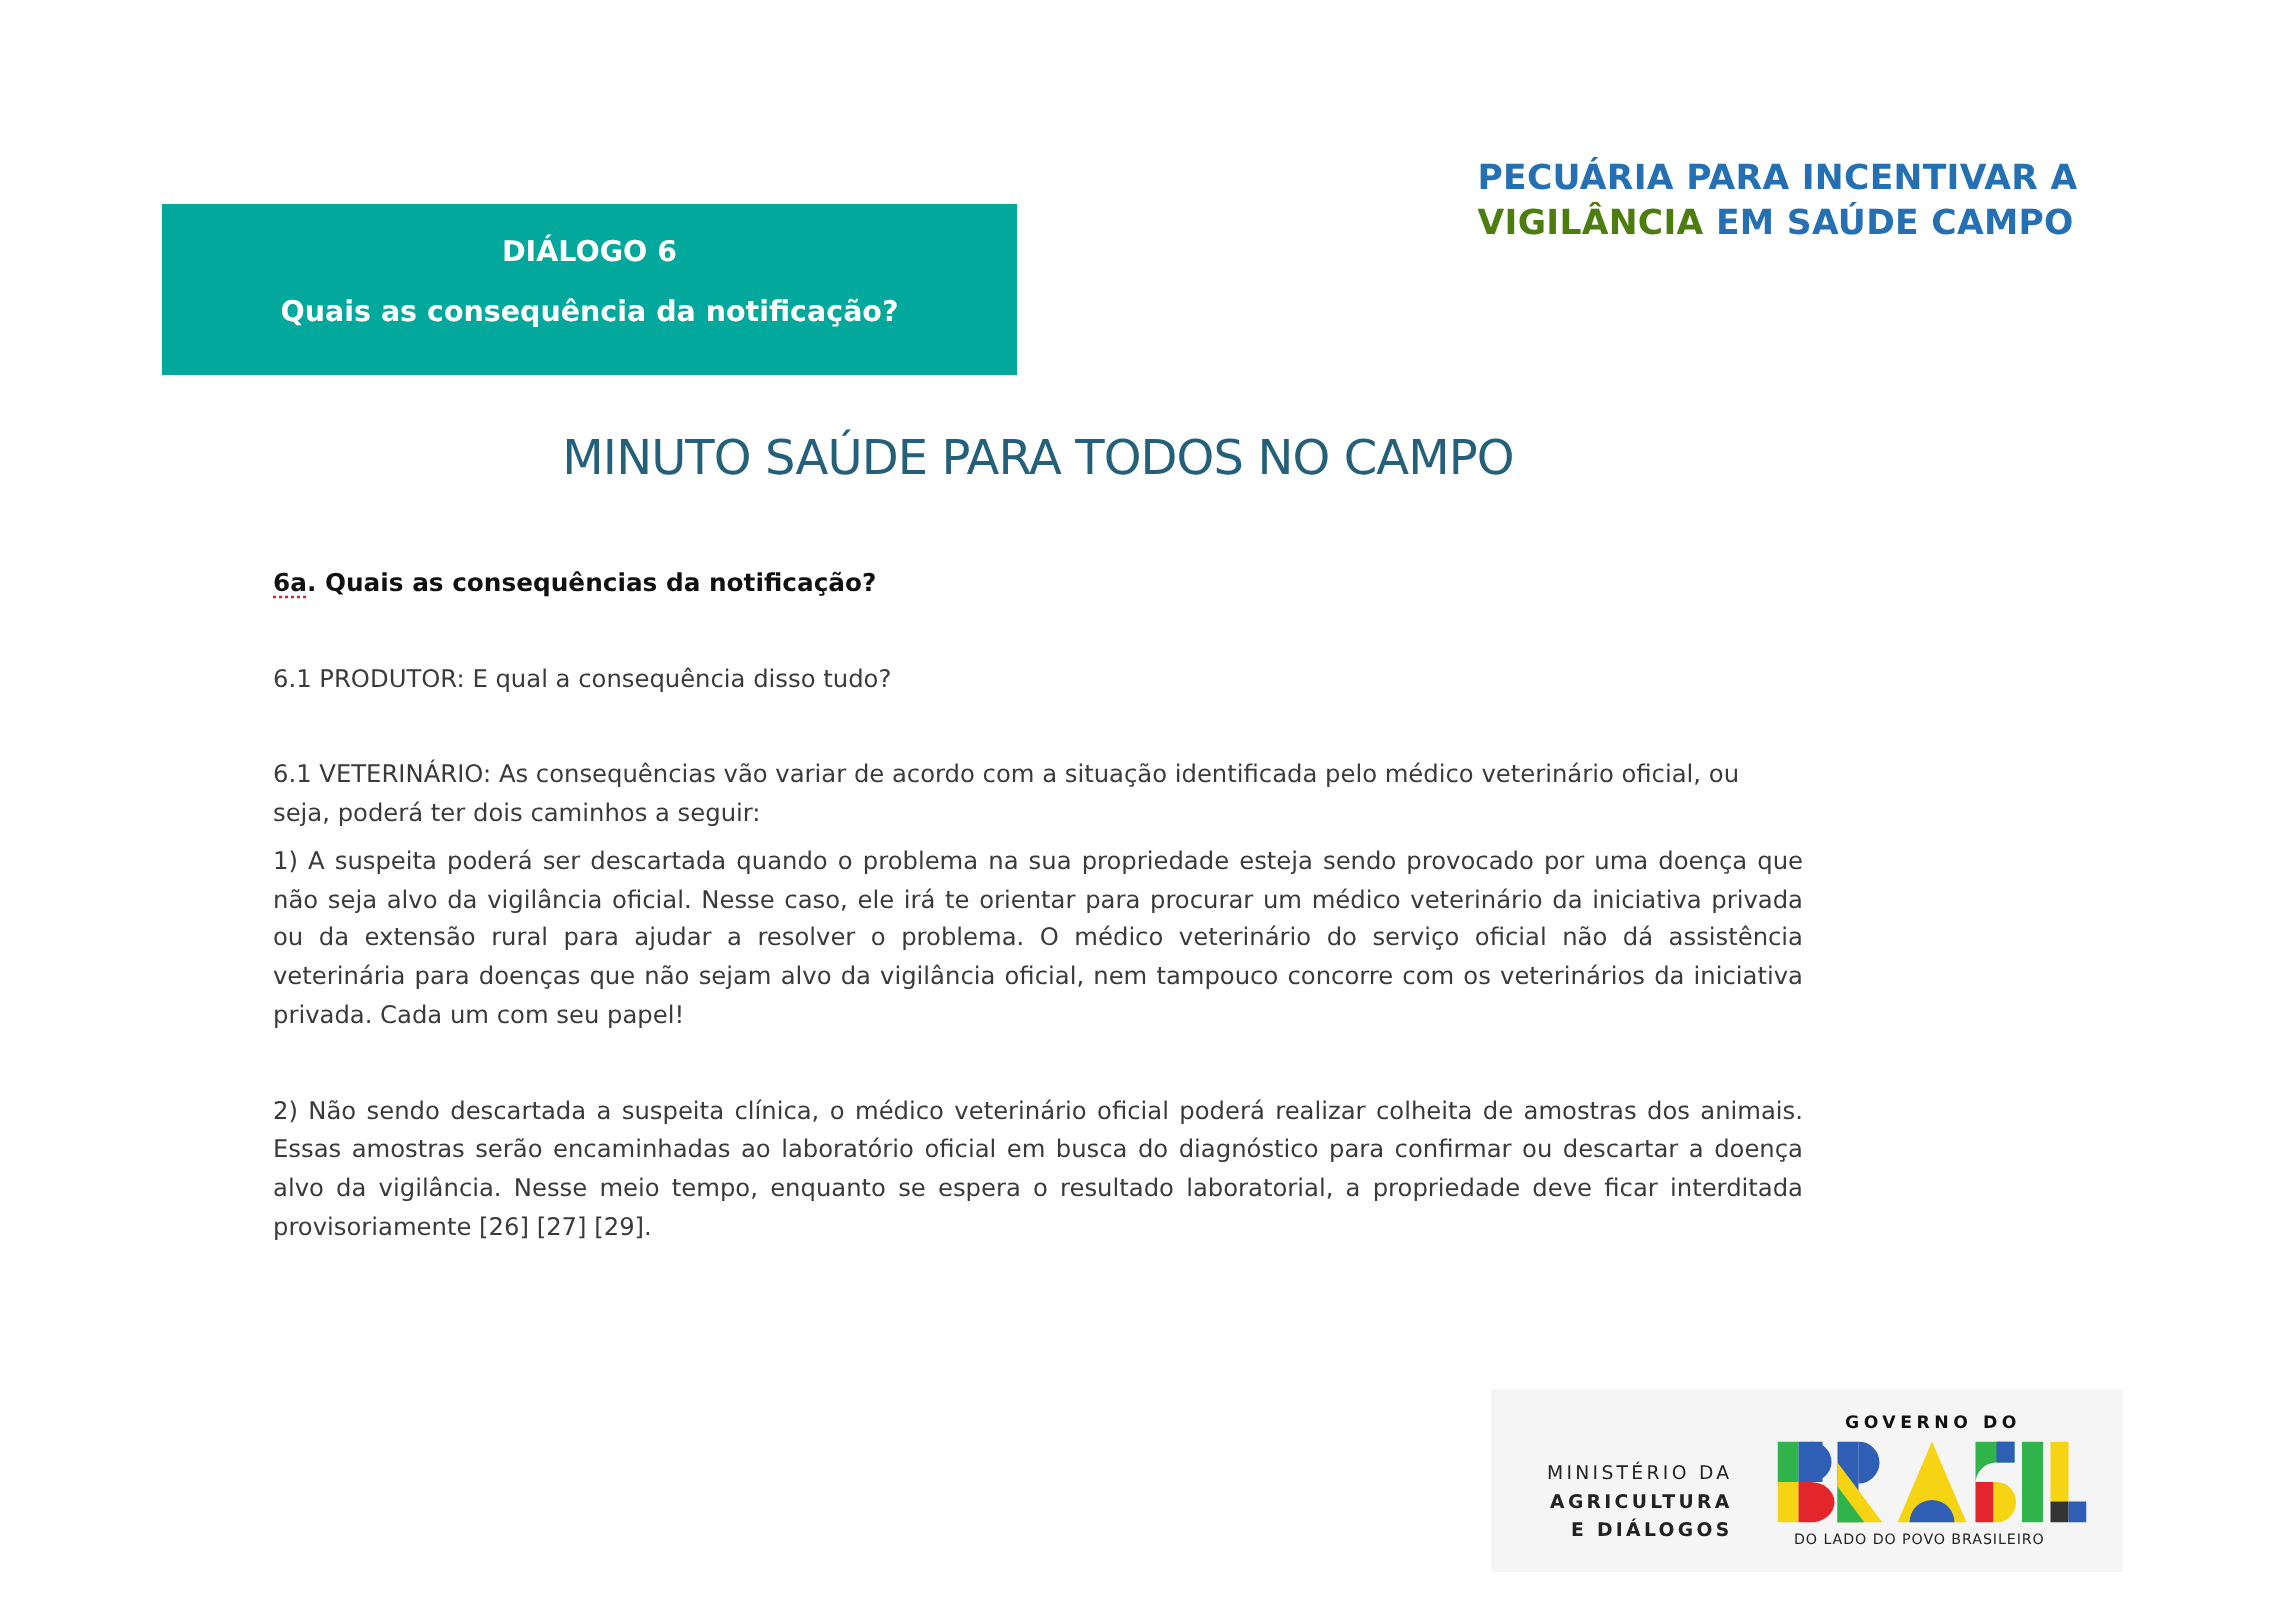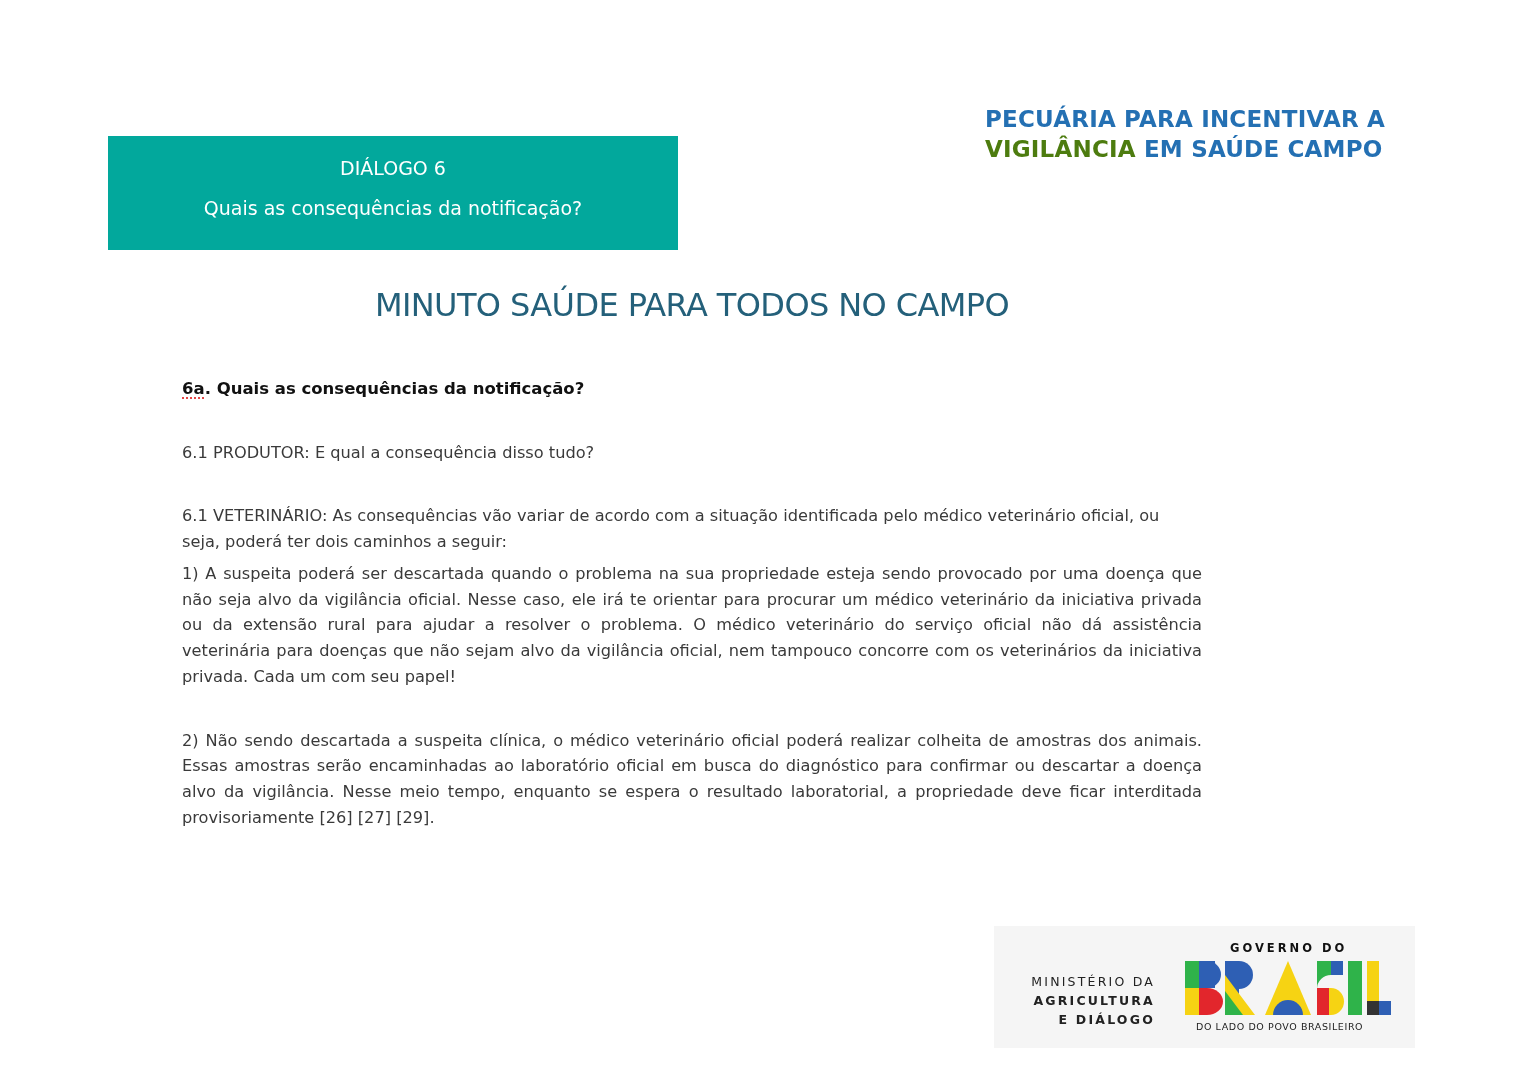--- a/index.html
+++ b/index.html
@@ -9,21 +9,21 @@
   }
   .brand-title {
     position:absolute; left:985px; top:104px; width:420px;
     font-family:"DejaVu Sans", sans-serif; font-weight:bold; font-size:23px; line-height:30px;
     color:#2470b3; letter-spacing:0.2px;
   }
   .brand-title .accent { color:#4d7c0f; }
   .dialog-box {
     position:absolute; left:108px; top:136px; width:570px; height:114px;
     background:#02a89c; color:#ffffff; text-align:center;
-    font-family:"DejaVu Sans", sans-serif; font-weight:normal;
+    font-family:"DejaVu Sans", sans-serif; font-weight:bold;
   }
   .dialog-box .num { position:absolute; left:0; right:0; top:21px; font-size:19px; }
   .dialog-box .q { position:absolute; left:0; right:0; top:61px; font-size:19px; }
   .section-title {
     position:absolute; left:0; width:1384px; top:286px; text-align:center;
     font-family:"DejaVu Sans", sans-serif; font-size:32px; color:#24607a; font-weight:normal;
     letter-spacing:-0.6px;
   }
   .body-text {
     position:absolute; left:176px; top:370px; width:1032px;
@@ -55,42 +55,42 @@
 </head>
 <body>
 
 <div class="brand-title">
   <div>PECUÁRIA PARA INCENTIVAR A</div>
   <div><span class="accent">VIGILÂNCIA</span><span> EM SAÚDE CAMPO</span></div>
 </div>
 
 <div class="dialog-box">
   <div class="num">DIÁLOGO 6</div>
-  <div class="q">Quais as consequências da notificação?</div>
+  <div class="q">Quais as consequência da notificação?</div>
 </div>
 
 <div class="section-title">MINUTO SAÚDE PARA TODOS NO CAMPO</div>
 
 <div class="body-text">
   <p class="heading"><span class="spell">6a</span><span>. Quais as consequências da notificação?</span></p>
   <div class="gap"></div>
   <p>6.1 PRODUTOR: E qual a consequência disso tudo?</p>
   <div class="gap"></div>
   <p>6.1 VETERINÁRIO: As consequências vão variar de acordo com a situação identificada pelo médico veterinário oficial, ou seja, poderá ter dois caminhos a seguir:</p>
   <p class="justify">1) A suspeita poderá ser descartada quando o problema na sua propriedade esteja sendo provocado por uma doença que não seja alvo da vigilância oficial. Nesse caso, ele irá te orientar para procurar um médico veterinário da iniciativa privada ou da extensão rural para ajudar a resolver o problema. O médico veterinário do serviço oficial não dá assistência veterinária para doenças que não sejam alvo da vigilância oficial, nem tampouco concorre com os veterinários da iniciativa privada. Cada um com seu papel!</p>
   <div class="gap"></div>
   <p class="justify">2) Não sendo descartada a suspeita clínica, o médico veterinário oficial poderá realizar colheita de amostras dos animais. Essas amostras serão encaminhadas ao laboratório oficial em busca do diagnóstico para confirmar ou descartar a doença alvo da vigilância. Nesse meio tempo, enquanto se espera o resultado laboratorial, a propriedade deve ficar interditada provisoriamente [26] [27] [29].</p>
   <div class="gap"></div>
 </div>
 
 <div class="footer-logo">
   <div class="ministry">
     <div>MINISTÉRIO DA</div>
     <div class="bold">AGRICULTURA</div>
-    <div class="bold">E DIÁLOGO</div>
+    <div class="bold">E DIÁLOGOS</div>
   </div>
   <div class="gov-top">GOVERNO DO</div>
   <svg class="brasil-mark" viewBox="0 0 206 54">
 
     <rect x="0" y="0" width="14" height="27" fill="#2fb34a"></rect>
     <rect x="14" y="0" width="16" height="27" fill="#2e5fb4"></rect>
     <rect x="0" y="27" width="14" height="27" fill="#f6d313"></rect>
     <path d="M14 27 h8 a16 13.5 0 0 1 0 27 h-8 z" fill="#e2262c"></path>
     <path d="M22 0 a14 13.5 0 0 1 0 27 z" fill="#2e5fb4"></path>
 

